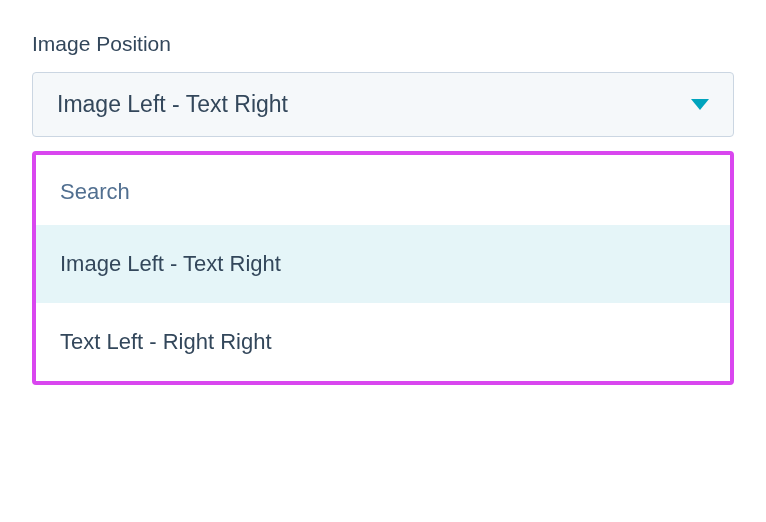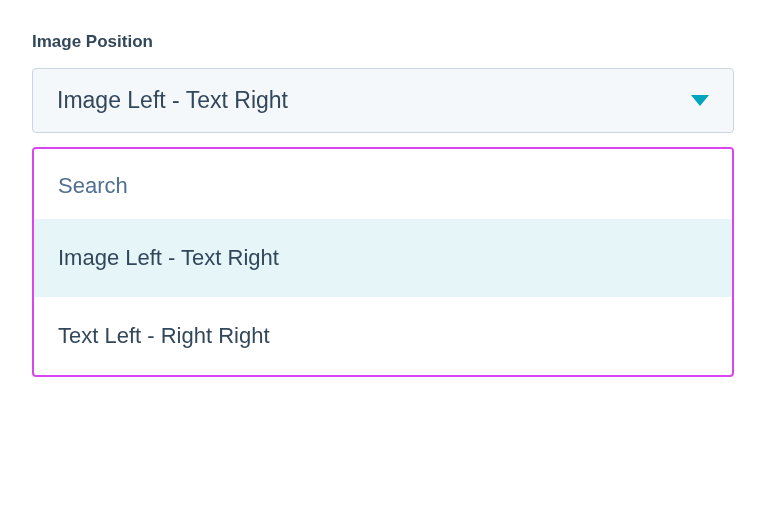--- a/index.html
+++ b/index.html
@@ -11,23 +11,23 @@
       font-family: -apple-system, BlinkMacSystemFont, "Segoe UI", Helvetica, Arial, sans-serif;
       background: #ffffff;
       padding: 32px;
       width: 766px;
       height: 522px;
     }
     .field-wrapper {
       width: 100%;
     }
     .field-label {
-      font-size: 17px;
+      font-size: 21px;
       color: #33475b;
-      font-weight: 700;
+      font-weight: 400;
       margin-bottom: 16px;
       display: block;
     }
     .select-trigger {
       width: 100%;
       background: #f5f8fa;
       border: 1px solid #cbd6e2;
       border-radius: 4px;
       padding: 18px 24px;
       display: flex;
@@ -41,21 +41,21 @@
       width: 0;
       height: 0;
       border-left: 9px solid transparent;
       border-right: 9px solid transparent;
       border-top: 11px solid #00a4bd;
     }
     .dropdown {
       margin-top: 14px;
       width: 100%;
       background: #ffffff;
-      border: 2px solid #d946ef;
+      border: 4px solid #d946ef;
       border-radius: 4px;
       overflow: hidden;
     }
     .search-input {
       width: 100%;
       border: none;
       padding: 24px 24px 20px 24px;
       font-size: 22px;
       color: #33475b;
       outline: none;

